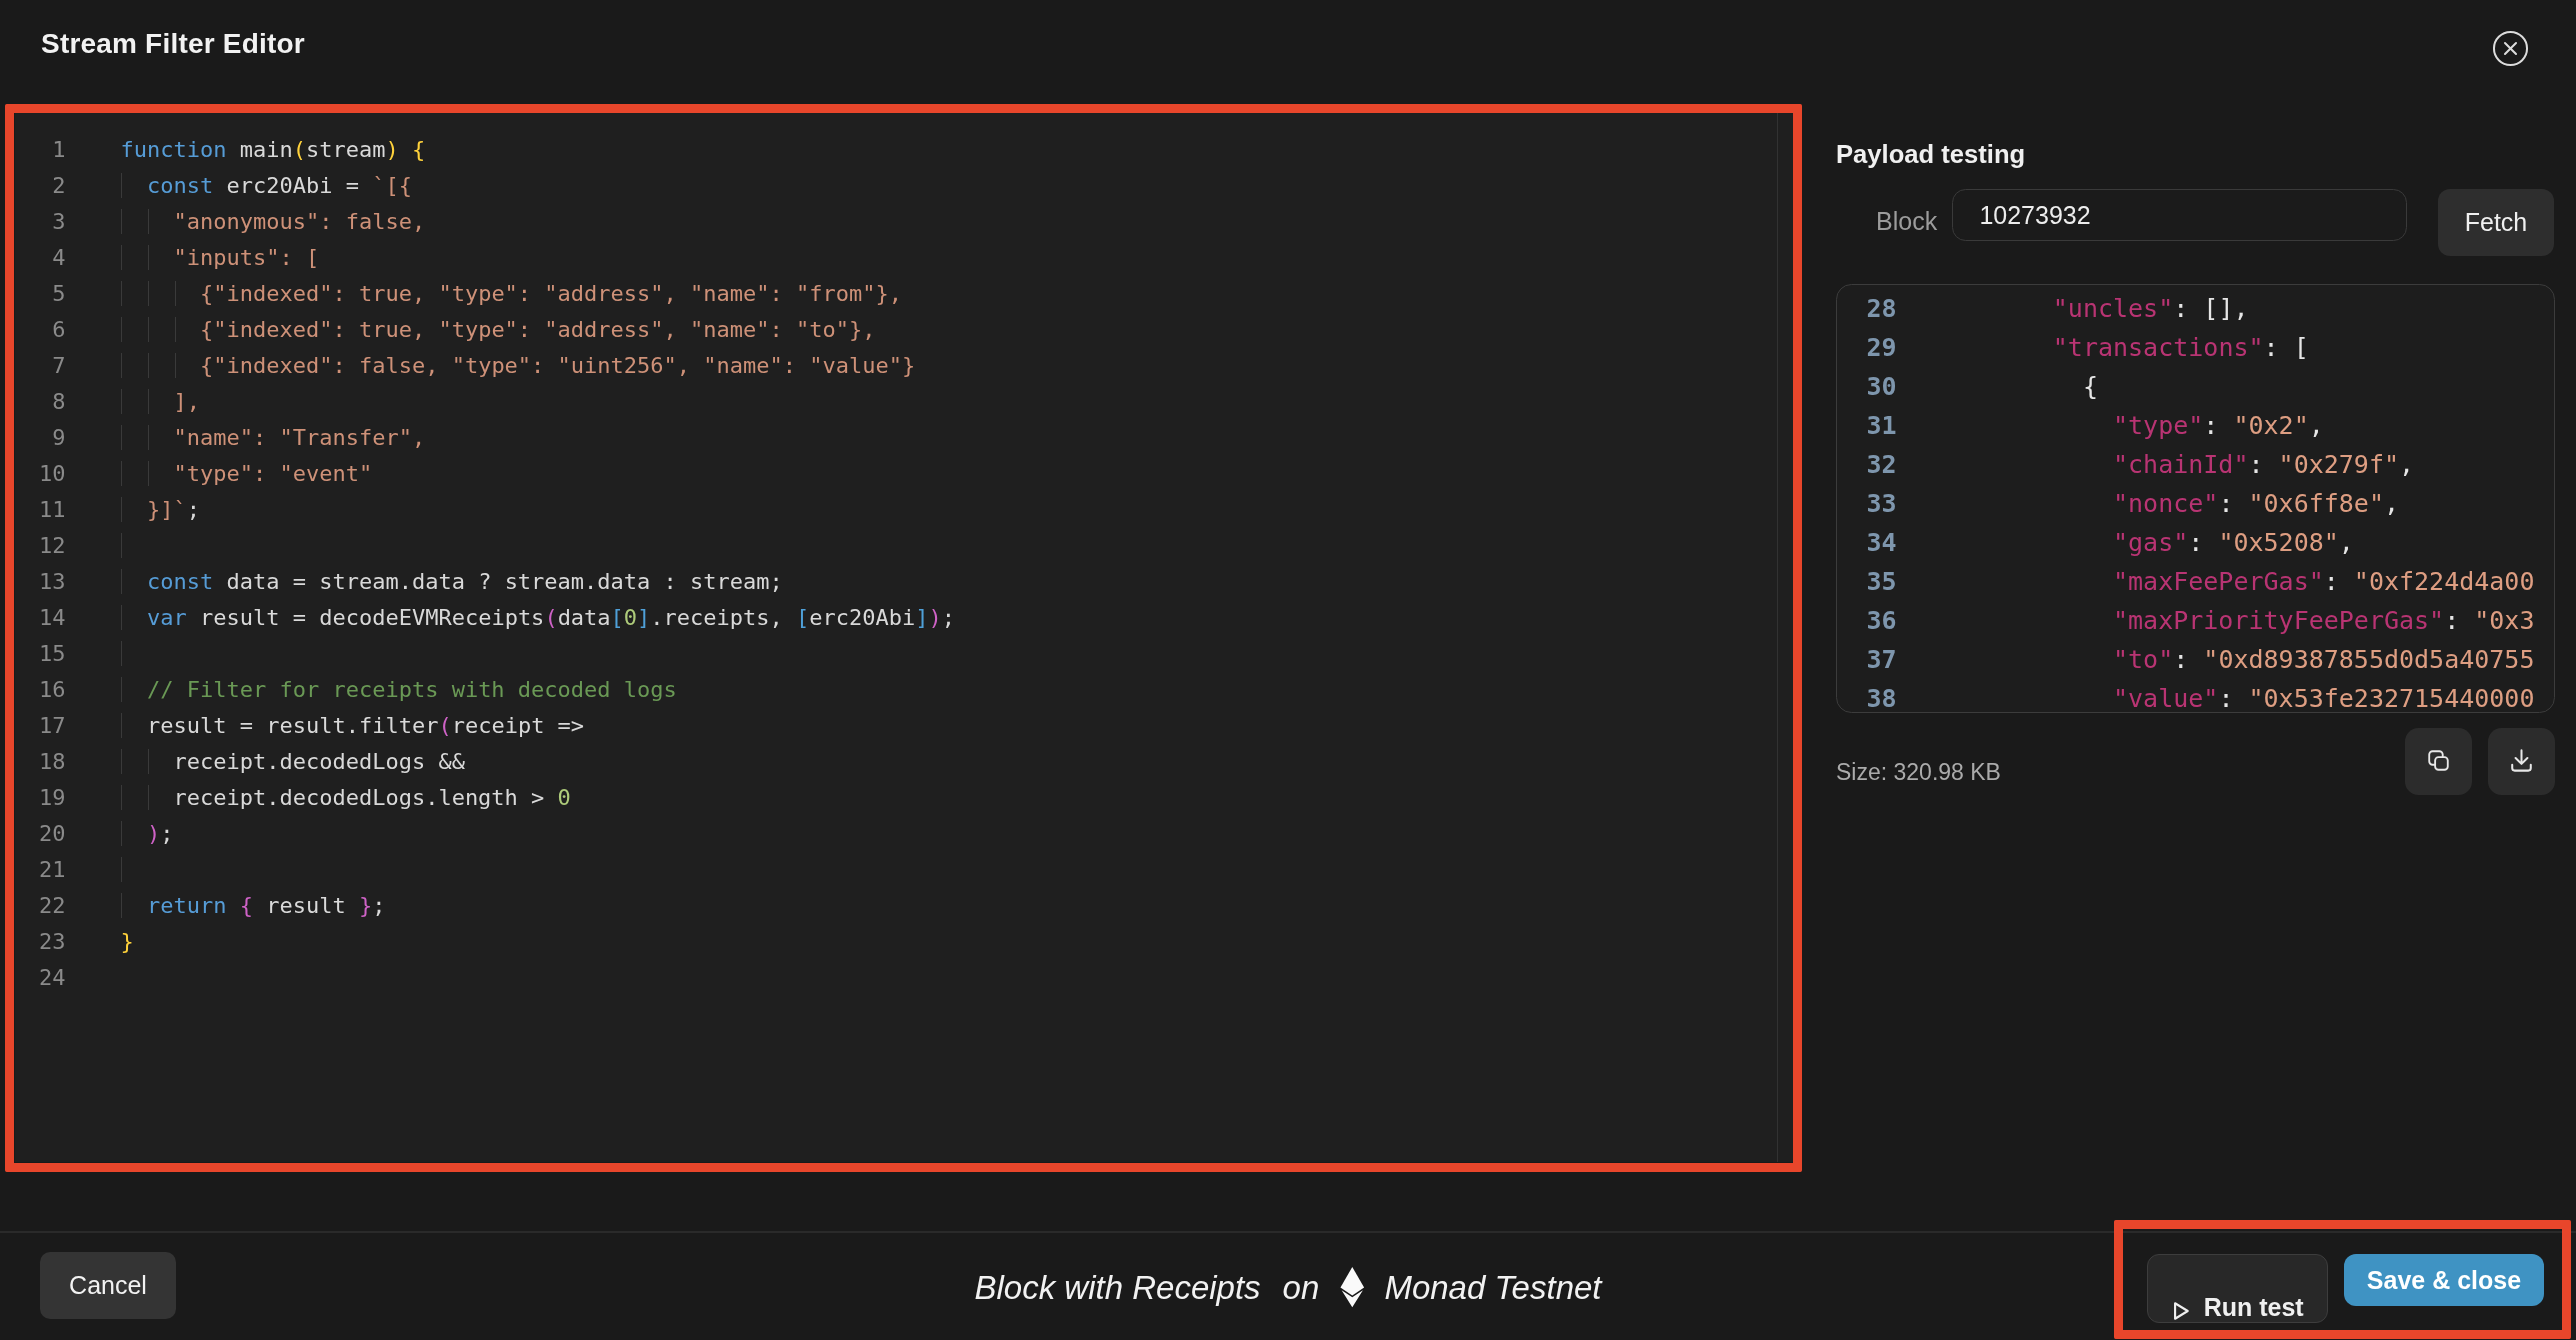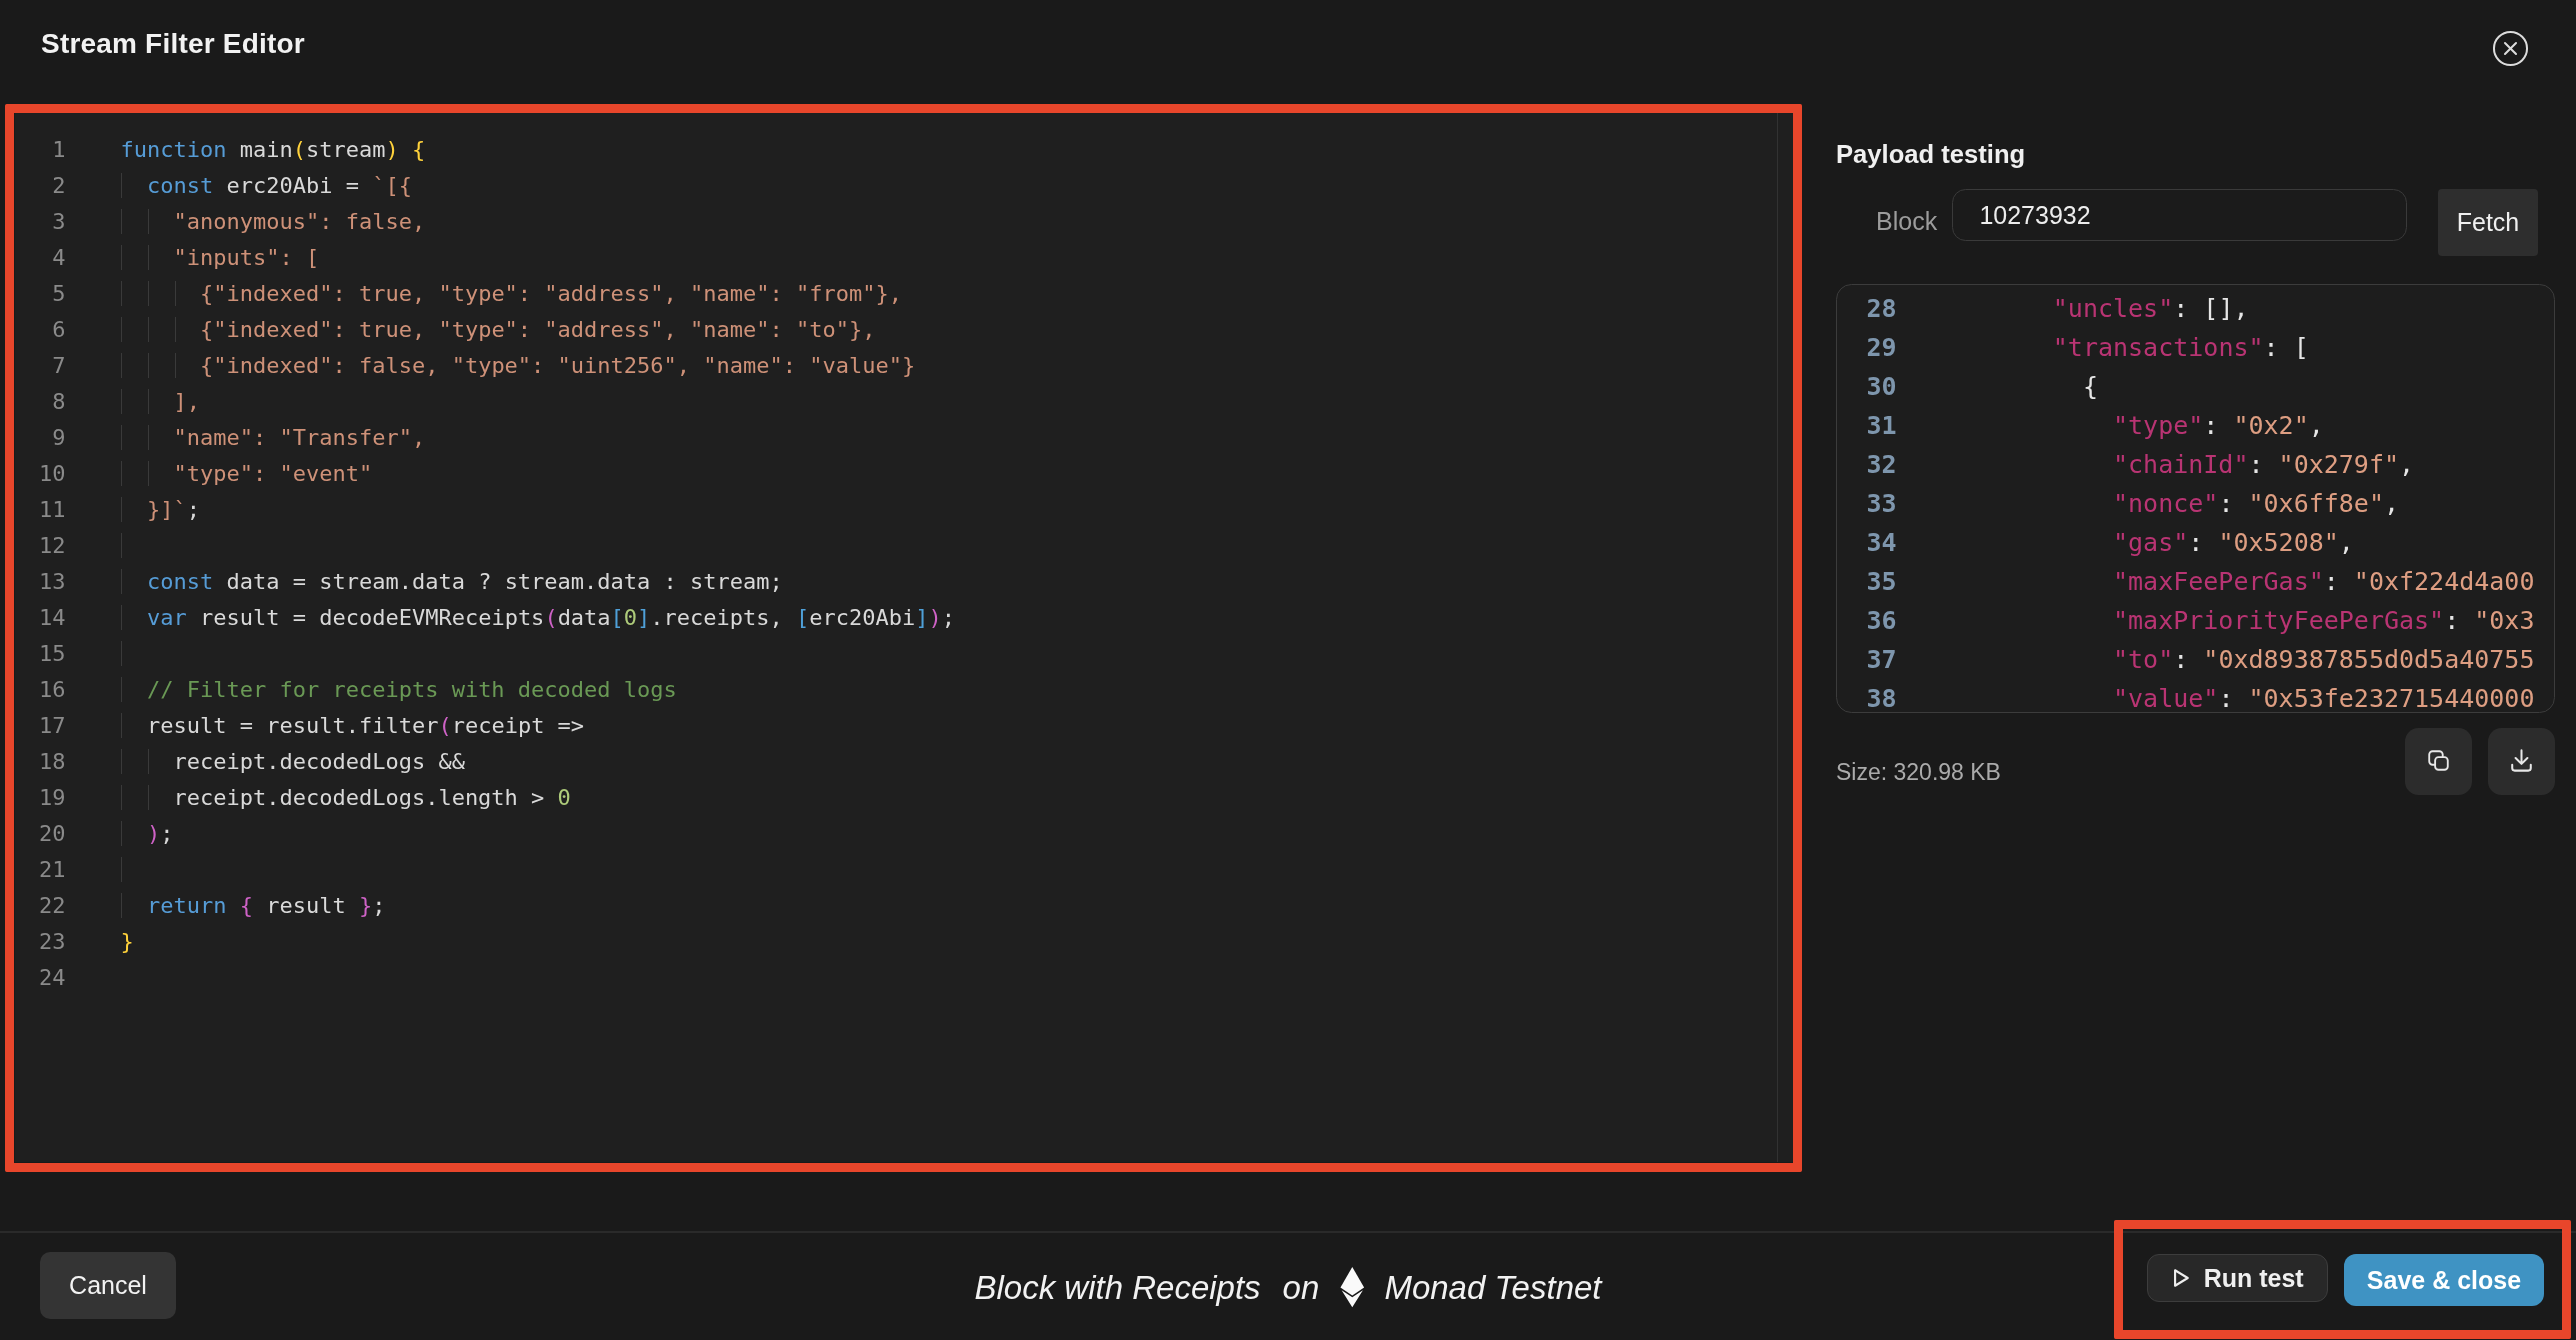--- a/index.html
+++ b/index.html
@@ -68,22 +68,22 @@
     position: absolute; left: 1876px; top: 207px;
     font-size: 25px; color: #9C9C9C;
   }
   #block-input {
     position: absolute; left: 1952px; top: 189px; width: 455px; height: 52px;
     background: #1B1B1B; border: 1.3px solid #3A3A3A; border-radius: 13.6px;
     color: #EDEDED; font-family: "Liberation Sans", sans-serif; font-size: 25px;
     padding-left: 26.4px; outline: none;
   }
   #fetch-btn {
-    position: absolute; left: 2438px; top: 189px; width: 100px; height: 67px;
-    background: #2E2E2E; border: none; border-radius: 4px;
+    position: absolute; left: 2438px; top: 189px; width: 116px; height: 67px;
+    background: #2E2E2E; border: none; border-radius: 12px;
     color: #F0F0F0; font-family: "Liberation Sans", sans-serif;
     font-size: 25px; font-weight: 500; cursor: pointer;
   }
   #json {
     position: absolute; left: 1836px; top: 284px; width: 719px; height: 429px;
     background: #1D1D1D; border: 1.3px solid #3C3C3C; border-radius: 15.4px;
     overflow: hidden; padding: 4.3px 0 0 8.5px;
     font-family: "DejaVu Sans Mono", monospace; font-size: 25px; line-height: 39px;
   }
   #json .ln {
@@ -118,25 +118,25 @@
   #footer-center {
     position: absolute; left: 50%; top: 1267px; transform: translateX(-50%);
     display: flex; align-items: center; font-size: 33px; color: #F2F2F2;
     white-space: nowrap;
     font-style: italic;
   }
   #footer-center .sep1 { width: 22px; } 
   #footer-center .sep2 { width: 20.5px; }
   #footer-center .sep3 { width: 19px; }
   #run-test-btn {
-    position: absolute; left: 2147px; top: 1254px; width: 181px; height: 48px;
+    position: absolute; left: 2147px; top: 1254px; width: 181px; height: 69px;
     background: #282828; border: 0.9px solid #3D3D3D; border-radius: 12px;
     color: #F0F0F0; font-family: "Liberation Sans", sans-serif;
     font-size: 25px; font-weight: 600; cursor: pointer;
-    display: flex; align-items: center; justify-content: center; gap: 12.8px;
+    display: flex; align-items: flex-end; justify-content: center; gap: 12.8px;
   }
   #save-close-btn {
     position: absolute; left: 2344px; top: 1254px; width: 200px; height: 52px;
     background: var(--primary, #3F93C3); border: none; border-radius: 12px;
     color: #FFFFFF; font-family: "Liberation Sans", sans-serif;
     font-size: 25px; font-weight: 700; cursor: pointer;
   }
 </style>
 </head>
 <body>

